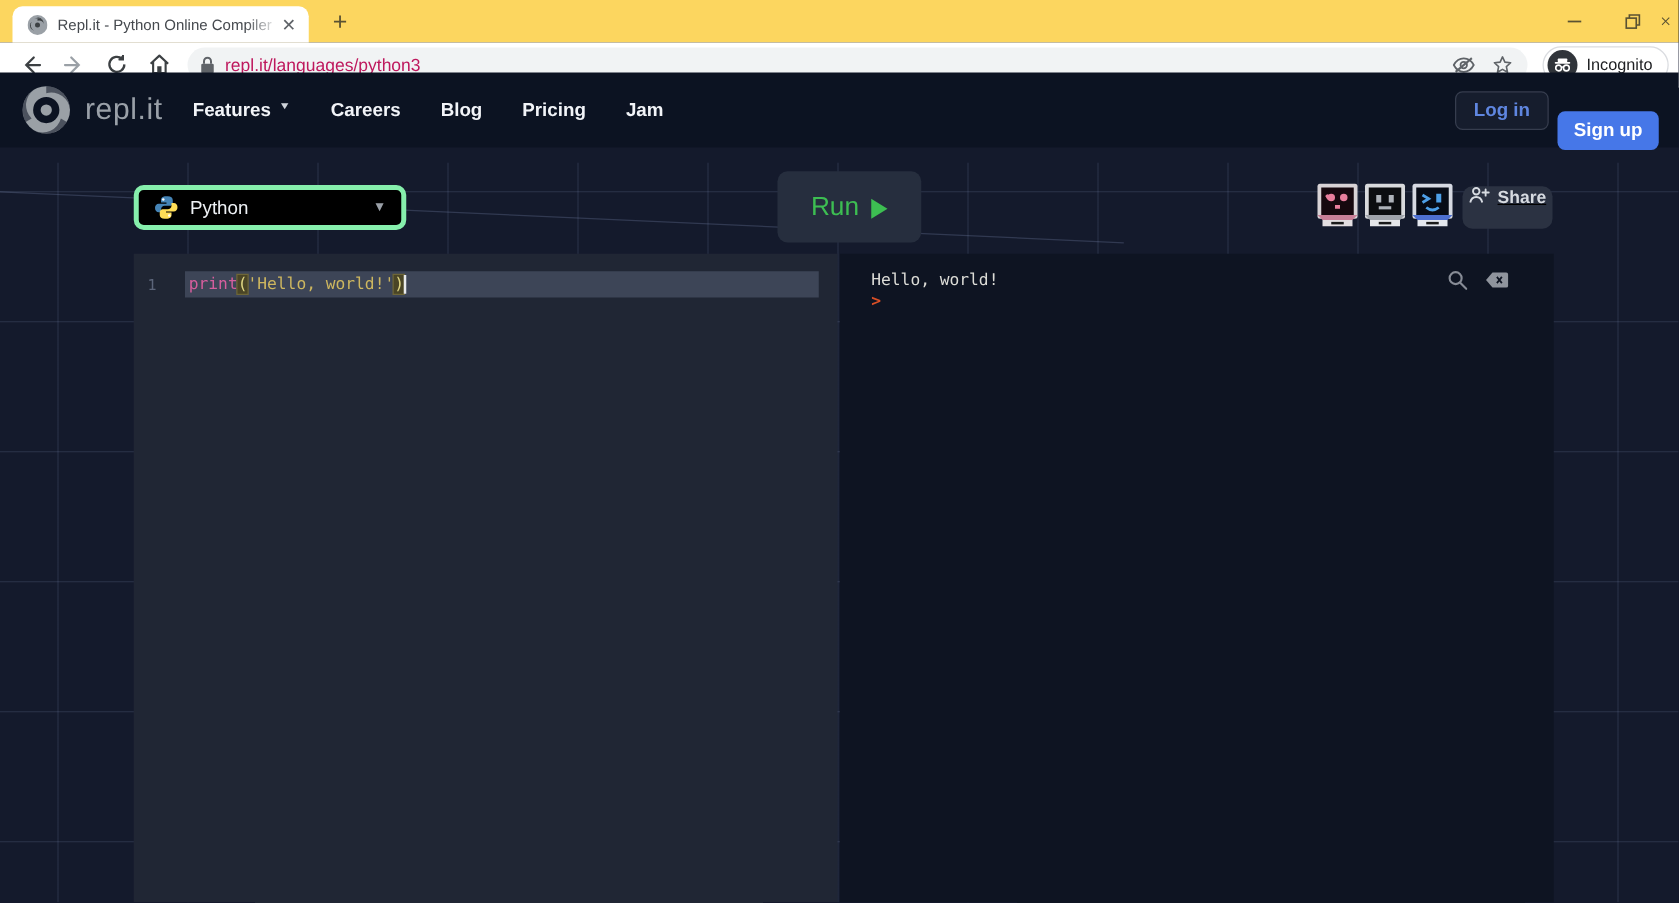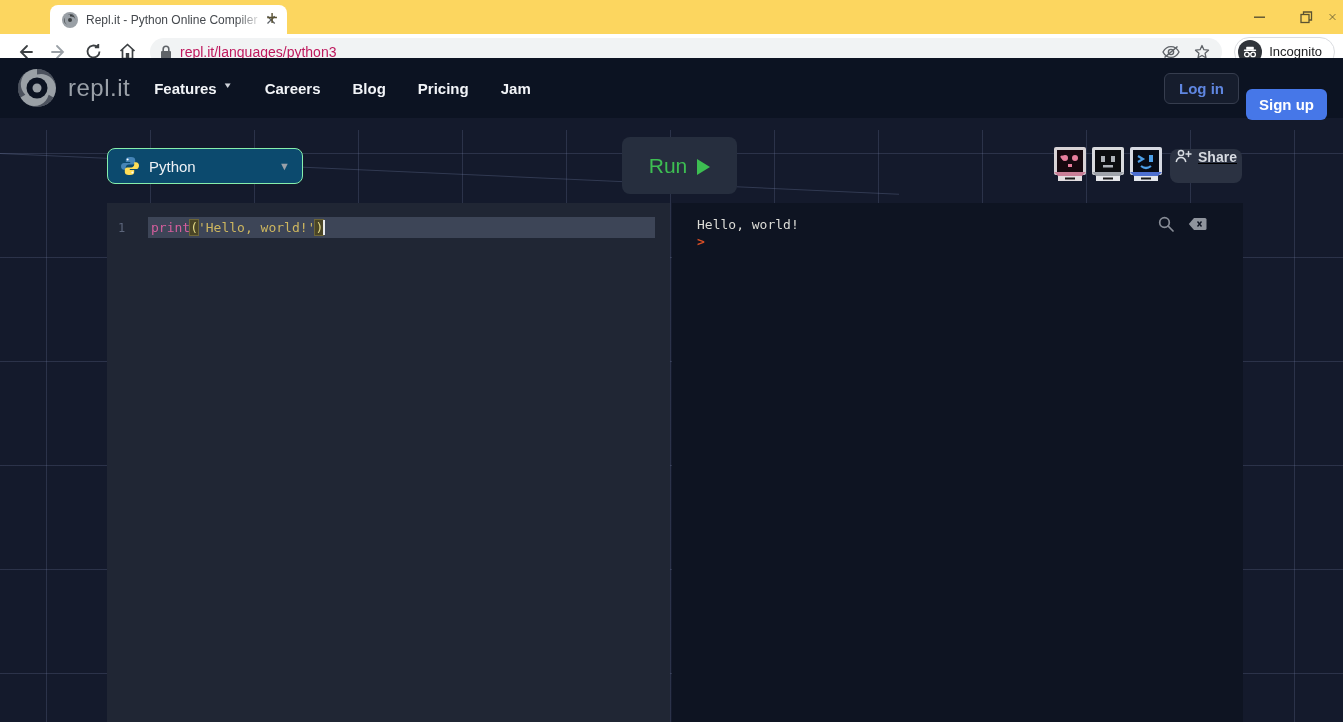--- a/index.html
+++ b/index.html
@@ -3,21 +3,21 @@
 <meta charset="utf-8">
 <style>
   * { margin:0; padding:0; box-sizing:border-box; }
   html,body { width:1343px; height:722px; }
   body { font-family:"Liberation Sans", sans-serif; overflow:hidden; background:#141a2c; }
   #screen { position:relative; width:1343px; height:722px; overflow:hidden; }
 
   
   .tabstrip { position:absolute; left:0; top:0; width:1343px; height:34px; background:#fcd65f; }
   .tab { position:absolute; left:10px; top:5px; width:237px; height:29px; background:#ffffff;
-         border-radius:8px 8px 0 0; display:flex; align-items:center; padding:0 8px 0 12px;margin-left:40px; }
+         border-radius:8px 8px 0 0; display:flex; align-items:center; padding:0 8px 0 12px; }
   .tab-title { flex:1; font-size:12px; color:#45494e; white-space:nowrap; overflow:hidden; margin-left:8px;
                -webkit-mask-image:linear-gradient(90deg,#000 85%,transparent); mask-image:linear-gradient(90deg,#000 85%,transparent); }
   .tab-close { width:16px; height:16px; color:#5f6368; font-size:14px; line-height:16px; text-align:center; cursor:pointer; }
   .newtab-btn { position:absolute; left:260px; top:7px; width:24px; height:24px; color:#5a5232;
                 font-size:20px; line-height:23px; text-align:center; border-radius:50%; }
   .wincontrols { position:absolute; right:0; top:0; height:34px; display:flex; align-items:center; }
   .winbtn { width:46px; height:34px; display:flex; align-items:center; justify-content:center; color:#5a5232; }
   .winbtn svg { display:block; }
 
   .toolbar { position:absolute; left:0; top:34px; width:1343px; height:36px; background:#ffffff;
@@ -49,22 +49,22 @@
   
   .workspace { position:absolute; left:0; top:130px; width:1343px; height:592px; background:#141a2c; overflow:hidden; }
   .grid-bg { position:absolute; inset:0;
     background-image:
       linear-gradient(rgba(125,140,180,0.22) 1px, transparent 1px),
       linear-gradient(90deg, rgba(125,140,180,0.22) 1px, transparent 1px);
     background-size:104px 104px; background-position:46px 23px; }
   .bg-warp { position:absolute; left:-20px; top:22px; width:920px; height:1px;
              background:rgba(125,140,180,0.28); transform:rotate(2.6deg); transform-origin:left center; }
 
-  .lang-select { position:absolute; left:107px; top:18px; width:196px; height:36px; background:#0c4a6e;
-                 border:1px solid #86efac; border-radius:8px; display:flex; align-items:center; padding:0 12px; cursor:pointer; }
+  .lang-select { position:absolute; left:107px; top:18px; width:218px; height:36px; background:#000000;
+                 border:4px solid #86efac; border-radius:8px; display:flex; align-items:center; padding:0 12px; cursor:pointer; }
   .lang-label { color:#eef1f5; font-size:15px; margin-left:9px; }
   .lang-caret { margin-left:auto; color:#9aa0a8; font-size:11px; }
 
   .run-btn { position:absolute; left:622px; top:7px; width:115px; height:57px; background:#262e3e; border-radius:8px;
              display:flex; align-items:center; justify-content:center; gap:10px; cursor:pointer; }
   .run-label { color:#3dbe52; font-size:21px; }
   .play-tri { width:0; height:0; border-left:13px solid #3dbe52; border-top:8px solid transparent; border-bottom:8px solid transparent; margin-top:2px; }
 
   .presence { position:absolute; left:1053px; top:16px; display:flex; gap:4px; }
   .avatar { width:34px; height:36px; }

